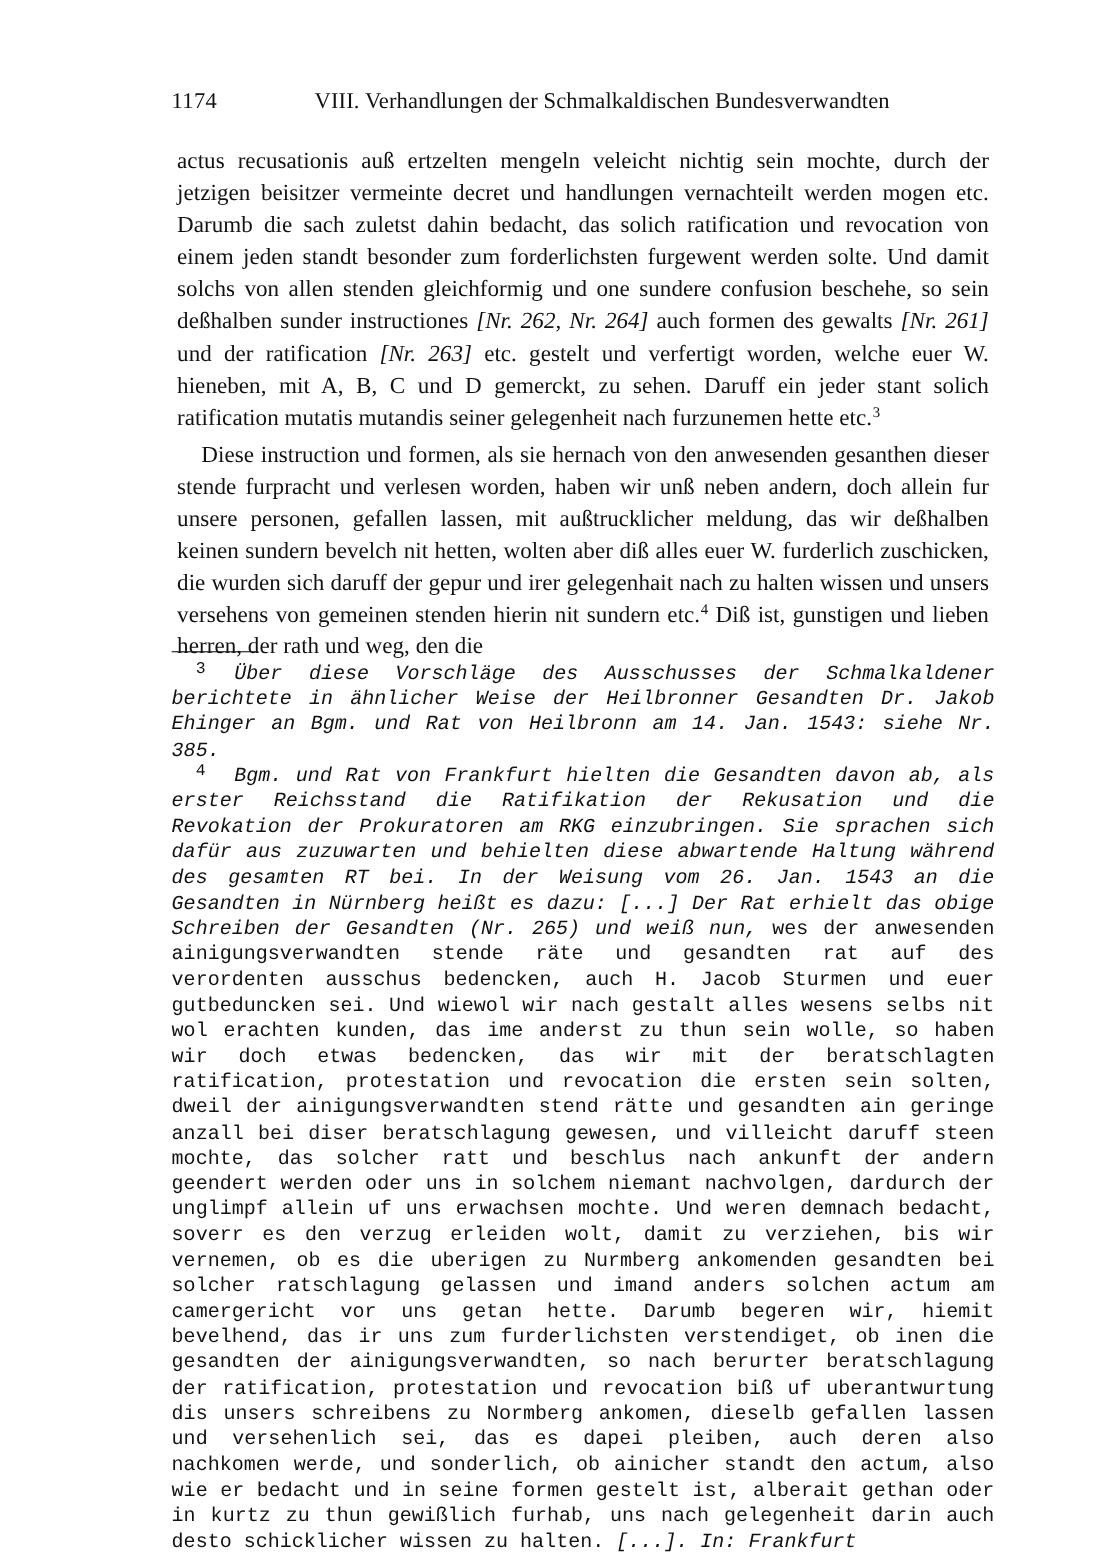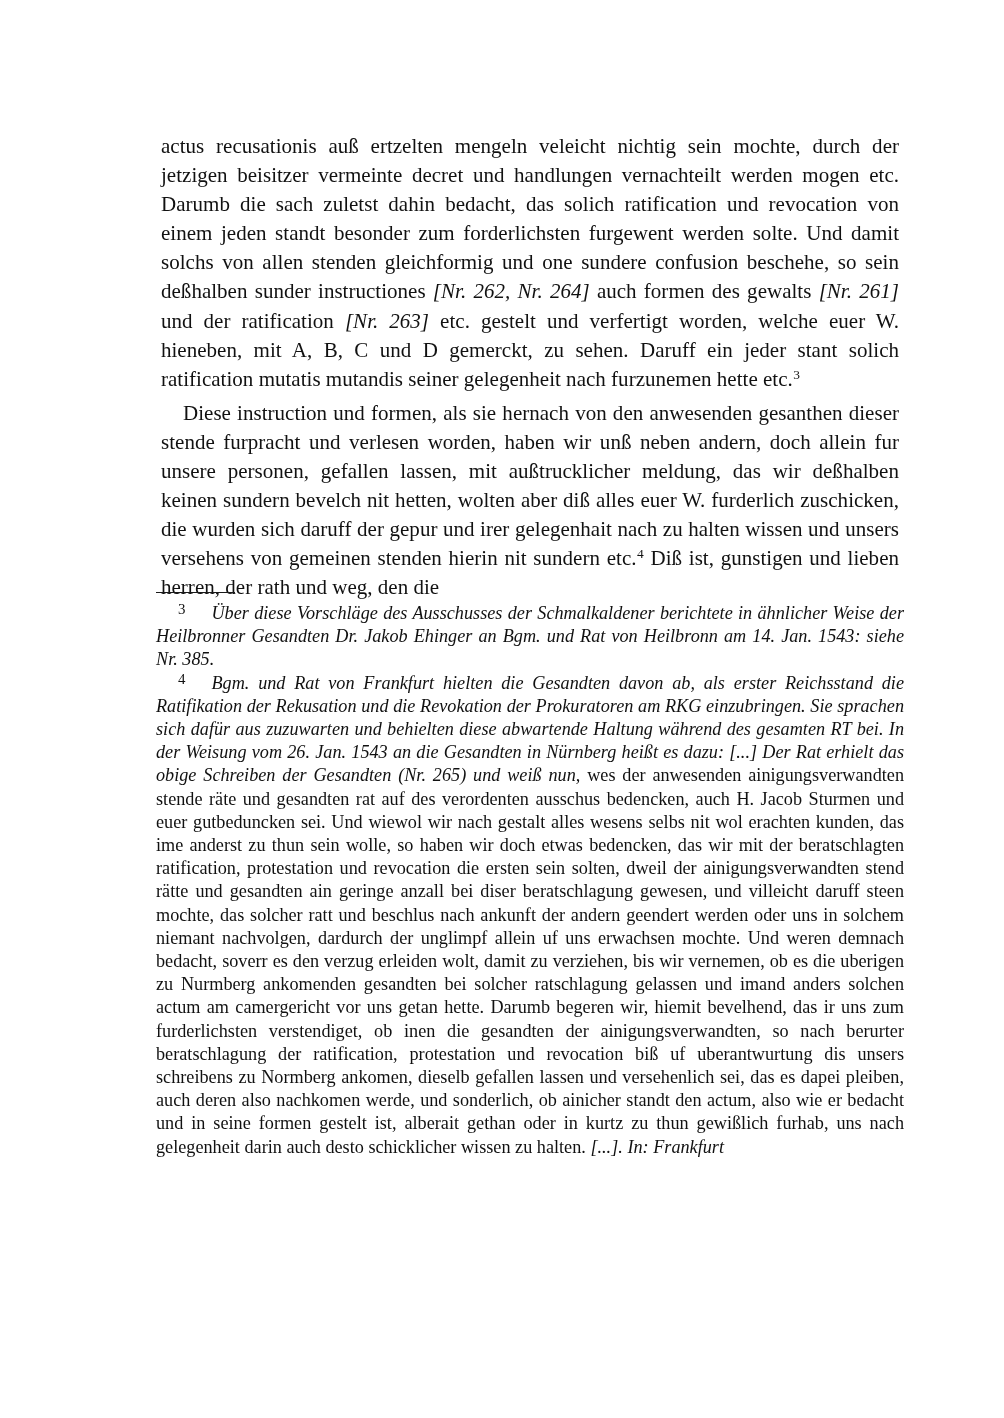--- a/index.html
+++ b/index.html
@@ -91,39 +91,44 @@
     margin: 0 0 9px 0;
   }
   p.fn-par {
     margin: 0;
     font-size: 18.2px;
     line-height: 23.2px;
     text-align: justify;
     text-justify: inter-word;
     hyphens: manual;
     letter-spacing: 0.01px;
+    font-family: Liberation Mono, monospace;
   }
   p.fn-par .fn-marker {
     font-style: normal;
     font-size: 0.82em;
     vertical-align: 0.34em;
     line-height: 0;
   }
   
   p.fn-par .fn-lead { display: inline-block; width: 22px; }
   p.fn-par .fn-gap  { display: inline-block; width: 26px; }
 
   .fn-italic { font-style: italic; }
   .fn-roman  { font-style: normal; }
 </style>
 </head>
 <body>
 
 <div class="page">
 
+  <div class="header">
+    <span class="folio">1174</span>
+    <span class="runtitle">VIII. Verhandlungen der Schmalkaldischen Bundesverwandten</span>
+  </div>
 
   <div class="body-block">
     <p class="body-par" id="paragraph-1"><span class="">actus recusationis auß ertzelten mengeln veleicht nichtig sein mochte, durch der jetzigen beisitzer vermeinte decret und handlungen vernachteilt werden mogen etc. Darumb die sach zuletst dahin bedacht, das solich ratification und revocation von einem jeden standt besonder zum forderlichsten furgewent werden solte. Und damit solchs von allen stenden gleichformig und one sundere confusion beschehe, so sein deßhalben sunder instructiones </span><span class="it">[Nr. 262, Nr. 264]</span><span class=""> auch formen des gewalts </span><span class="it">[Nr. 261]</span><span class=""> und der ratification </span><span class="it">[Nr. 263]</span><span class=""> etc. gestelt und verfertigt worden, welche euer W. hieneben, mit A, B, C und D gemerckt, zu sehen. Daruff ein jeder stant solich ratification mutatis mutandis seiner gelegenheit nach furzunemen hette etc.</span><sup class="fn">3</sup></p>
     <p class="body-par indented" id="paragraph-2"><span class="">Diese instruction und formen, als sie hernach von den anwesenden gesanthen dieser stende furpracht und verlesen worden, haben wir unß neben andern, doch allein fur unsere personen, gefallen lassen, mit außtrucklicher meldung, das wir deßhalben keinen sundern bevelch nit hetten, wolten aber diß alles euer W. furderlich zuschicken, die wurden sich daruff der gepur und irer gelegenhait nach zu halten wissen und unsers versehens von gemeinen stenden hierin nit sundern etc.</span><sup class="fn">4</sup><span class=""> Diß ist, gunstigen und lieben herren, der rath und weg, den die</span></p>
   </div>
 
   <div class="footnotes">
     <div class="fn-rule"></div>
     <p class="fn-par" id="footnote-3"><span class="fn-lead"></span><span class="fn-marker">3</span><span class="fn-gap"></span><span class="fn-italic">Über diese Vorschläge des Ausschusses der Schmalkaldener berichtete in ähnlicher Weise der Heilbronner Gesandten Dr. Jakob Ehinger an Bgm. und Rat von Heilbronn am 14. Jan. 1543: siehe Nr. 385.</span></p>
     <p class="fn-par" id="footnote-4"><span class="fn-lead"></span><span class="fn-marker">4</span><span class="fn-gap"></span><span class="fn-italic">Bgm. und Rat von Frankfurt hielten die Gesandten davon ab, als erster Reichsstand die Ratifikation der Rekusation und die Revokation der Prokuratoren am RKG einzubringen. Sie sprachen sich dafür aus zuzuwarten und behielten diese abwartende Haltung während des gesamten RT bei. In der Weisung vom 26. Jan. 1543 an die Gesandten in Nürnberg heißt es dazu: [...] Der Rat erhielt das obige Schreiben der Gesandten (Nr. 265) und weiß nun,</span><span class="fn-roman"> wes der anwesenden ainigungsverwandten stende räte und gesandten rat auf des verordenten ausschus bedencken, auch H. Jacob Sturmen und euer gutbeduncken sei. Und wiewol wir nach gestalt alles wesens selbs nit wol erachten kunden, das ime anderst zu thun sein wolle, so haben wir doch etwas bedencken, das wir mit der beratschlagten ratification, protestation und revocation die ersten sein solten, dweil der ainigungsverwandten stend rätte und gesandten ain geringe anzall bei diser beratschlagung gewesen, und villeicht daruff steen mochte, das solcher ratt und beschlus nach ankunft der andern geendert werden oder uns in solchem niemant nachvolgen, dardurch der unglimpf allein uf uns erwachsen mochte. Und weren demnach bedacht, soverr es den verzug erleiden wolt, damit zu verziehen, bis wir vernemen, ob es die uberigen zu Nurmberg ankomenden gesandten bei solcher ratschlagung gelassen und imand anders solchen actum am camergericht vor uns getan hette. Darumb begeren wir, hiemit bevelhend, das ir uns zum furderlichsten verstendiget, ob inen die gesandten der ainigungsverwandten, so nach berurter beratschlagung der ratification, protestation und revocation biß uf uberantwurtung dis unsers schreibens zu Normberg ankomen, dieselb gefallen lassen und versehenlich sei, das es dapei pleiben, auch deren also nachkomen werde, und sonderlich, ob ainicher standt den actum, also wie er bedacht und in seine formen gestelt ist, alberait gethan oder in kurtz zu thun gewißlich furhab, uns nach gelegenheit darin auch desto schicklicher wissen zu halten. </span><span class="fn-italic">[...]. In: Frankfurt</span></p>

